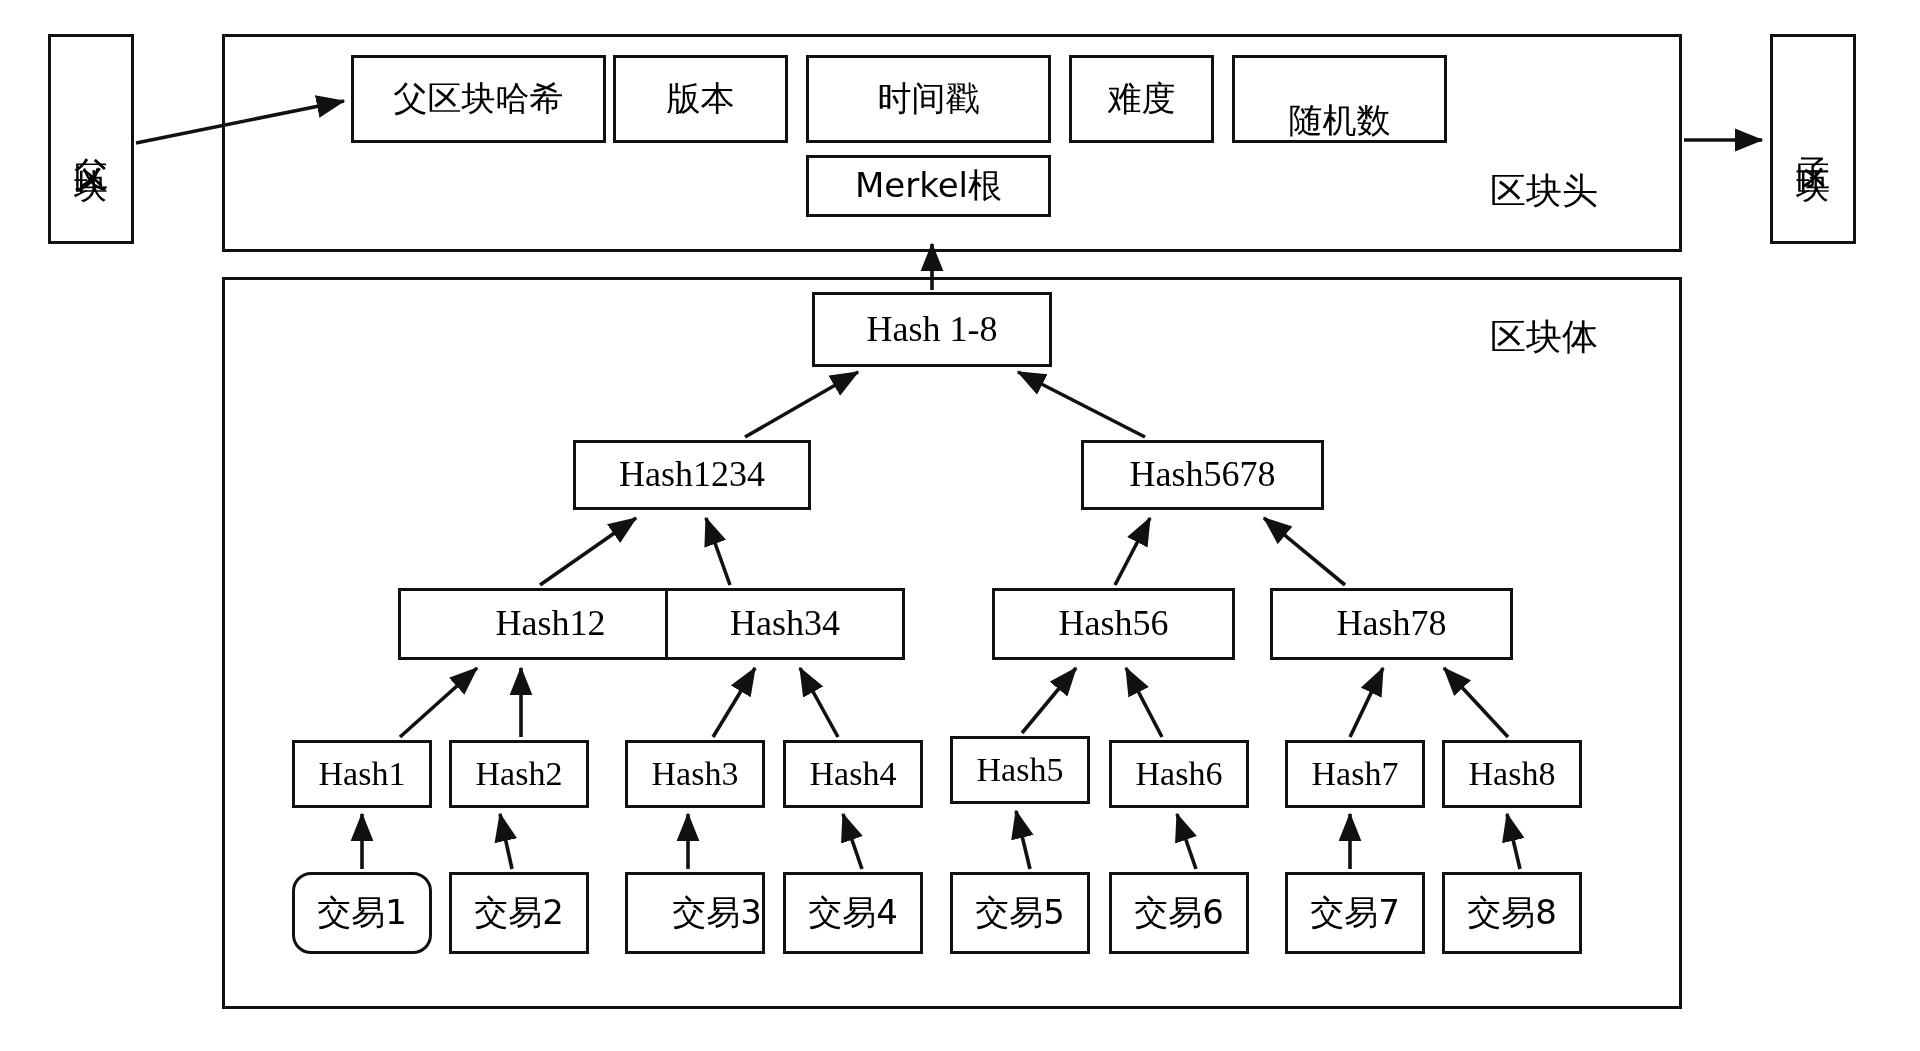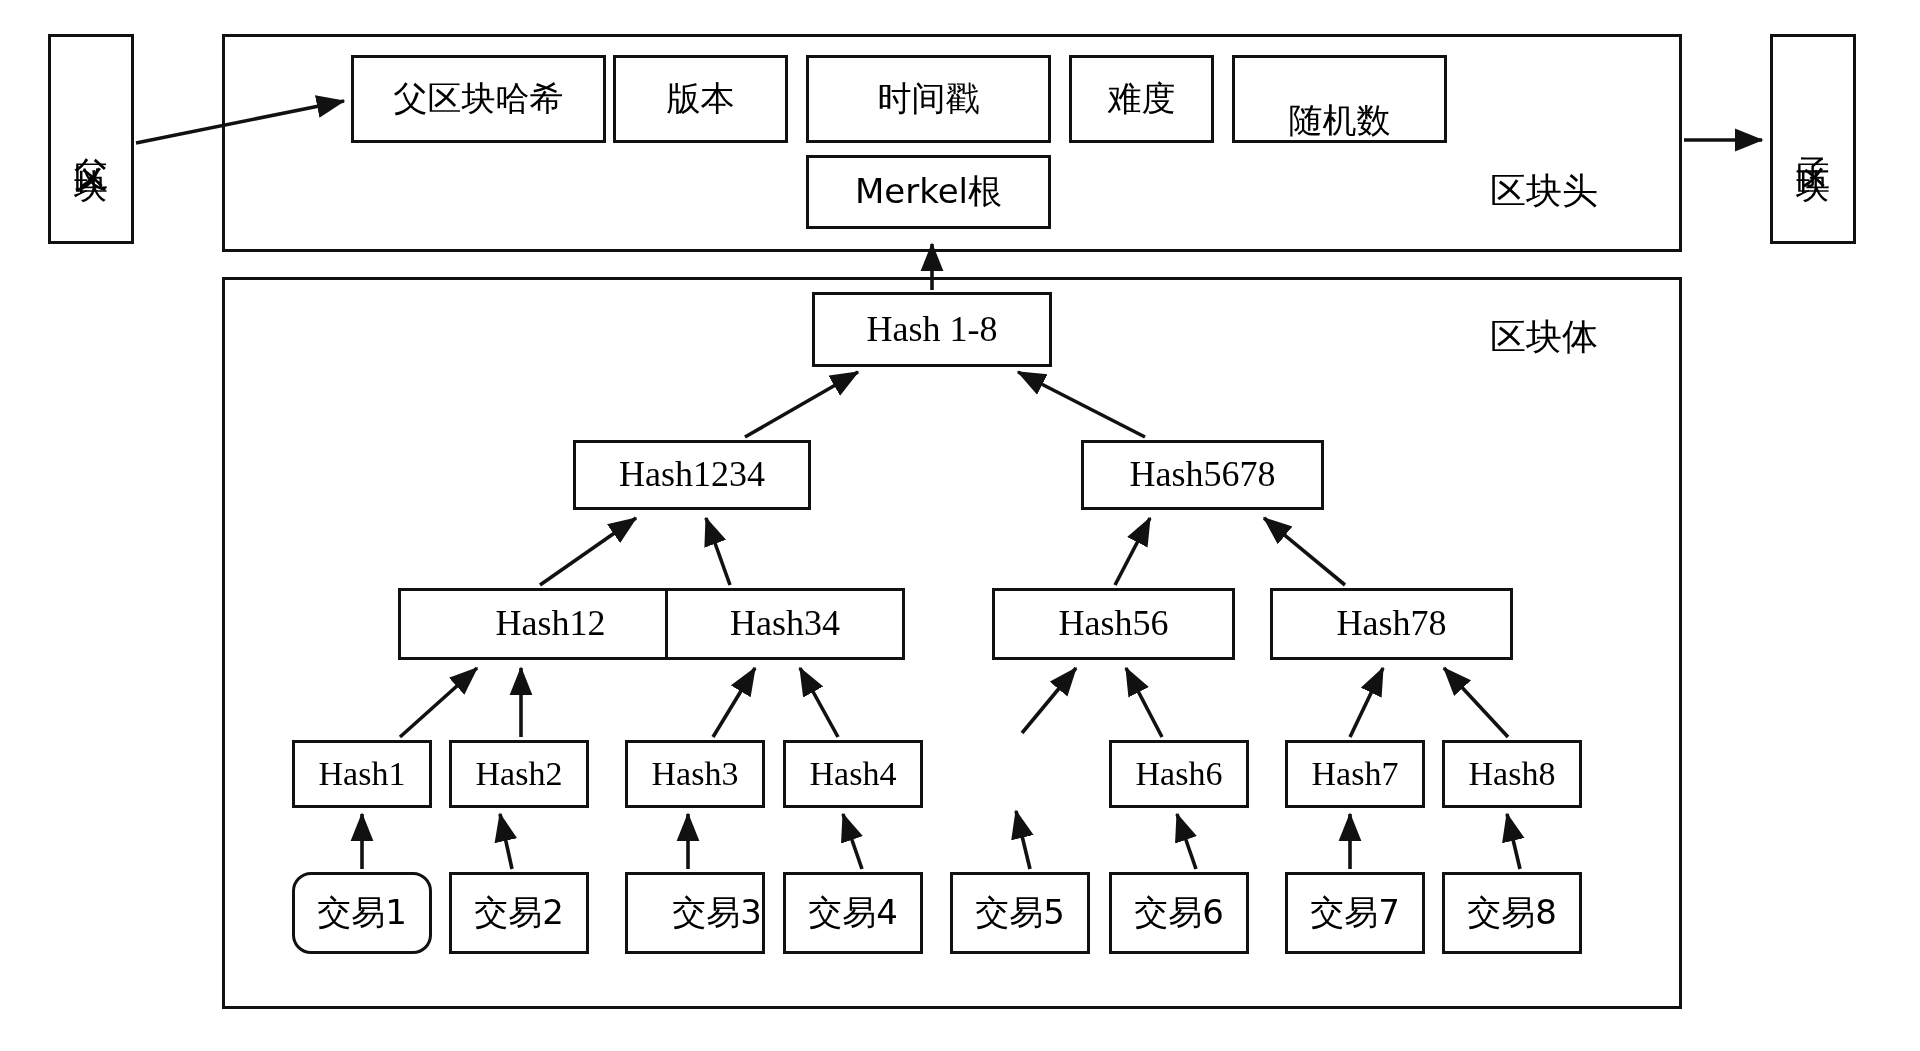--- a/index.html
+++ b/index.html
@@ -87,21 +87,21 @@
   </div>
 
   <div class="box cjk" style="left:1069px; top:55px; width:145px; height:88px; font-size:34px;">
     <span>难度</span>
   </div>
 
   <div class="box cjk" style="left:1232px; top:55px; width:215px; height:88px; font-size:34px;align-items:flex-end;">
     <span>随机数</span>
   </div>
 
-  <div class="box cjk" style="left:806px; top:155px; width:245px; height:74px; font-size:34px;">
+  <div class="box cjk" style="left:806px; top:155px; width:245px; height:62px; font-size:34px;">
     <span>Merkel根</span>
   </div>
 
   <div class="free-label cjk" style="left:1490px; top:167px; font-size:36px;">
     <span>区块头</span>
   </div>
 
   <div class="box" style="left:812px; top:292px; width:240px; height:75px; font-size:36px;">
     <span>Hash 1-8</span>
   </div>
@@ -138,20 +138,23 @@
     <span>Hash1</span>
   </div>
   <div class="box" style="left:449px; top:740px; width:140px; height:68px; font-size:34px;">
     <span>Hash2</span>
   </div>
   <div class="box" style="left:625px; top:740px; width:140px; height:68px; font-size:34px;">
     <span>Hash3</span>
   </div>
   <div class="box" style="left:783px; top:740px; width:140px; height:68px; font-size:34px;">
     <span>Hash4</span>
+  </div>
+  <div class="box" style="left:950px; top:736px; width:140px; height:68px; font-size:34px;">
+    <span>Hash5</span>
   </div>
   <div class="box" style="left:1109px; top:740px; width:140px; height:68px; font-size:34px;">
     <span>Hash6</span>
   </div>
   <div class="box" style="left:1285px; top:740px; width:140px; height:68px; font-size:34px;">
     <span>Hash7</span>
   </div>
   <div class="box" style="left:1442px; top:740px; width:140px; height:68px; font-size:34px;">
     <span>Hash8</span>
   </div>

